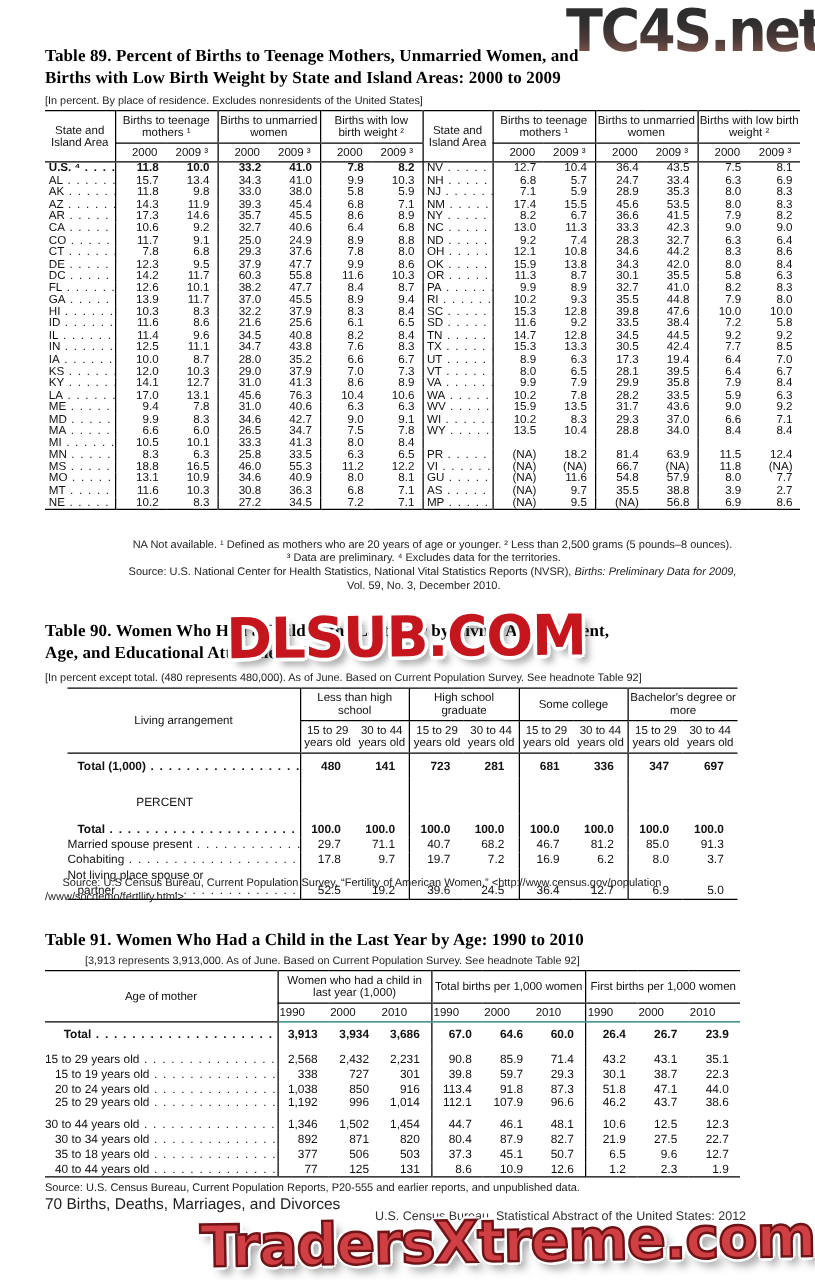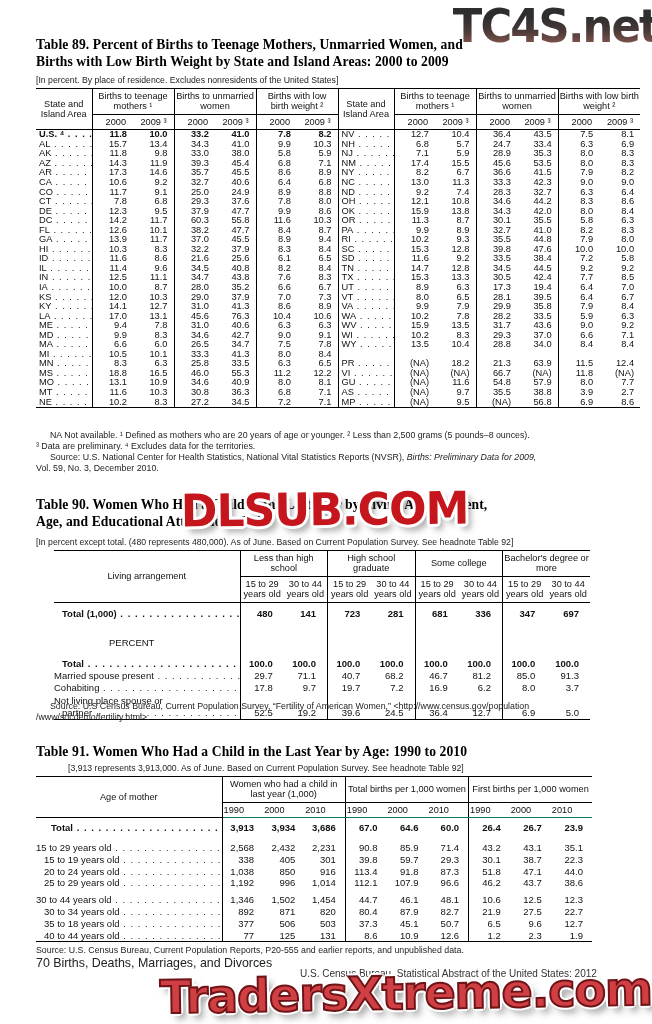--- a/index.html
+++ b/index.html
@@ -533,21 +533,21 @@
           <td class="lbl lead">MN</td>
           <td class="num">8.3</td>
           <td class="num">6.3</td>
           <td class="num">25.8</td>
           <td class="num">33.5</td>
           <td class="num">6.3</td>
           <td class="num">6.5</td>
           <td class="lbl lead ind1">PR</td>
           <td class="num">(NA)</td>
           <td class="num">18.2</td>
-          <td class="num">21.3</td>
+          <td class="num">81.4</td>
           <td class="num">63.9</td>
           <td class="num">11.5</td>
           <td class="num">12.4</td>
         </tr>
         <tr>
           <td class="lbl lead">MS</td>
           <td class="num">18.8</td>
           <td class="num">16.5</td>
           <td class="num">46.0</td>
           <td class="num">55.3</td>
@@ -605,21 +605,21 @@
           <td class="num">(NA)</td>
           <td class="num">9.5</td>
           <td class="num">(NA)</td>
           <td class="num">56.8</td>
           <td class="num">6.9</td>
           <td class="num">8.6</td>
         </tr>
       </tbody>
   </table>
 
-  <div class="abs note" style="left:36px;top:430px;width:606px;">
+  <div class="abs note" style="left:36px;top:430px;width:606px;text-align:center;">
     <div class="ind">NA Not available. ¹ Defined as mothers who are 20 years of age or younger. ² Less than 2,500 grams (5 pounds–8 ounces).</div>
     <div>³ Data are preliminary. ⁴ Excludes data for the territories.</div>
     <div class="ind"><span>Source: U.S. National Center for Health Statistics, National Vital Statistics Reports (NVSR), </span><i>Births: Preliminary Data for 2009,</i></div>
     <div>Vol. 59, No. 3, December 2010.</div>
   </div>
 
   <div class="abs tbl-title" style="left:36px;top:497px;width:580px;">
     <div>Table 90. Women Who Had a Child in the Last Year by Living Arrangement,</div>
     <div>Age, and Educational Attainment: 2010</div>
   </div>
@@ -790,21 +790,21 @@
           <td class="num">90.8</td>
           <td class="num">85.9</td>
           <td class="num">71.4</td>
           <td class="num">43.2</td>
           <td class="num">43.1</td>
           <td class="num">35.1</td>
         </tr>
         <tr>
           <td class="lbl lead ind1">15 to 19 years old</td>
           <td class="num">338</td>
-          <td class="num">405</td>
+          <td class="num">727</td>
           <td class="num">301</td>
           <td class="num">39.8</td>
           <td class="num">59.7</td>
           <td class="num">29.3</td>
           <td class="num">30.1</td>
           <td class="num">38.7</td>
           <td class="num">22.3</td>
         </tr>
         <tr>
           <td class="lbl lead ind1">20 to 24 years old</td>

